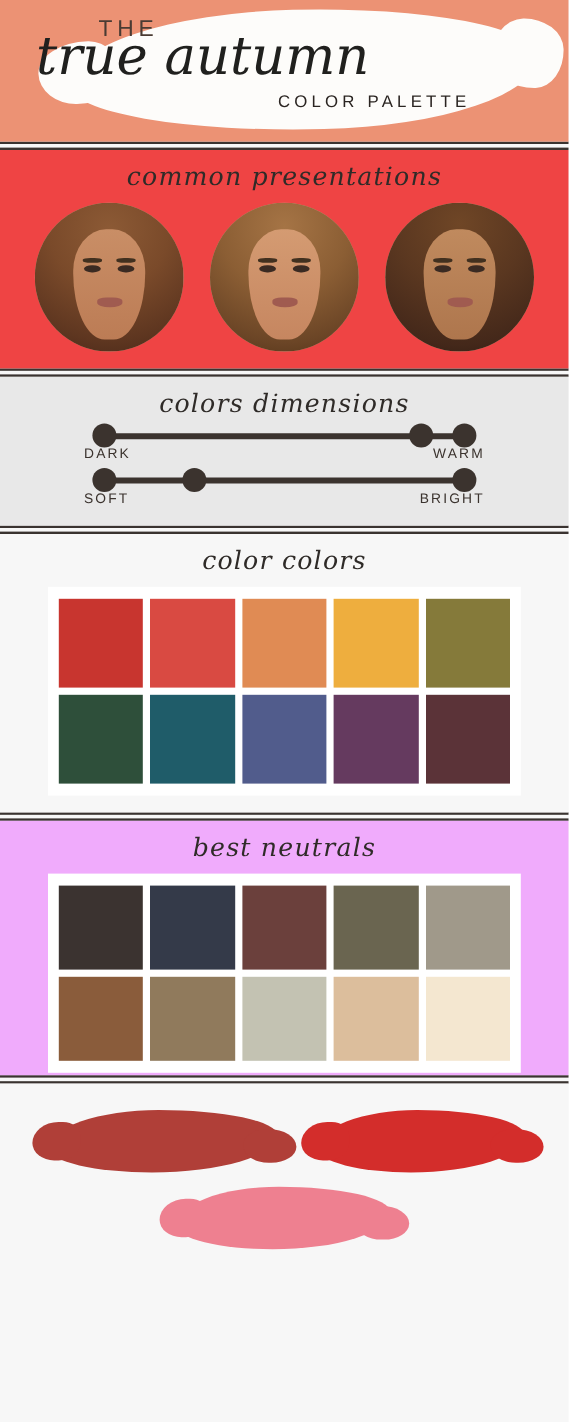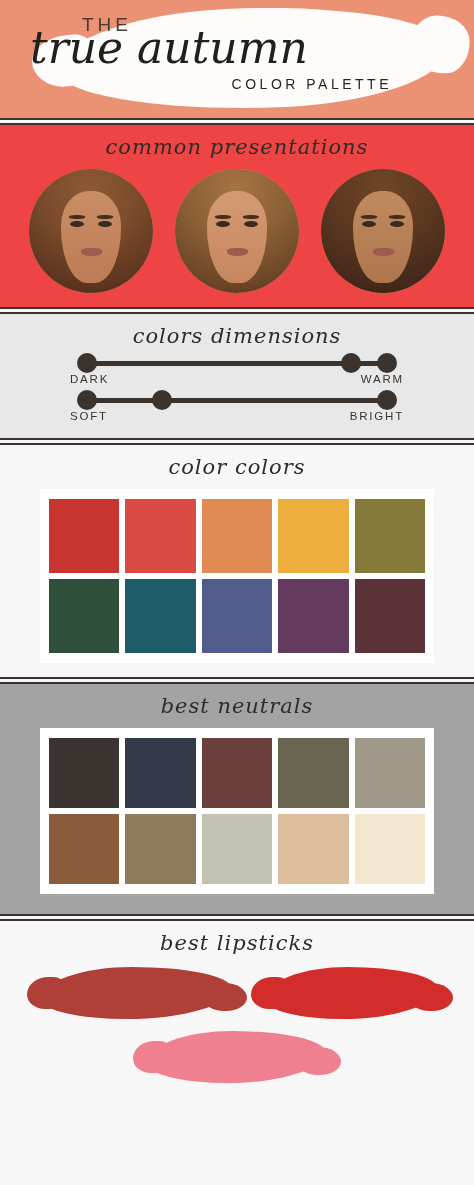--- a/index.html
+++ b/index.html
@@ -226,21 +226,21 @@
     width: 334px;
     margin: 0 auto;
     font-size: 11.5px;
     letter-spacing: 1.8px;
     color: #3B332E;
     margin-top: -1px;
   }
 
   
   .pal-section-light { background: #F7F7F7; padding: 10px 0 14px; }
-  .pal-section-grey  { background: #a3a3a3; padding: 10px 0 20px; }
+  .pal-section-grey  { background: #f0abfc; padding: 10px 0 2px; }
   .pal-card {
     background: #FFFFFF;
     margin: 10px auto 0;
     width: 394px;
     padding: 10px 9px;
     box-sizing: border-box;
   }
   .pal-row {
     display: flex;
     gap: 6px;
@@ -408,21 +408,20 @@
           <div class="swatch neutral" style="background: rgb(144, 122, 92);"></div>
           <div class="swatch neutral" style="background: rgb(195, 194, 178);"></div>
           <div class="swatch neutral" style="background: rgb(220, 190, 156);"></div>
           <div class="swatch neutral" style="background: rgb(244, 231, 208);"></div>
         </div>
     </div>
   </div>
   <div class="divider"></div>
 
   <div class="section lip-section">
-    <div class="script-title">best lipsticks</div>
     <div class="lip-area">
       <div class="smear smear-1" id="lip-0" style="background: rgb(176, 63, 56);"></div>
       <div class="smear smear-2" id="lip-1" style="background: rgb(211, 45, 43);"></div>
       <div class="smear smear-3" id="lip-2" style="background: rgb(238, 128, 144);"></div>
     </div>
   </div>
 
 </div>
 
 </body></html>

